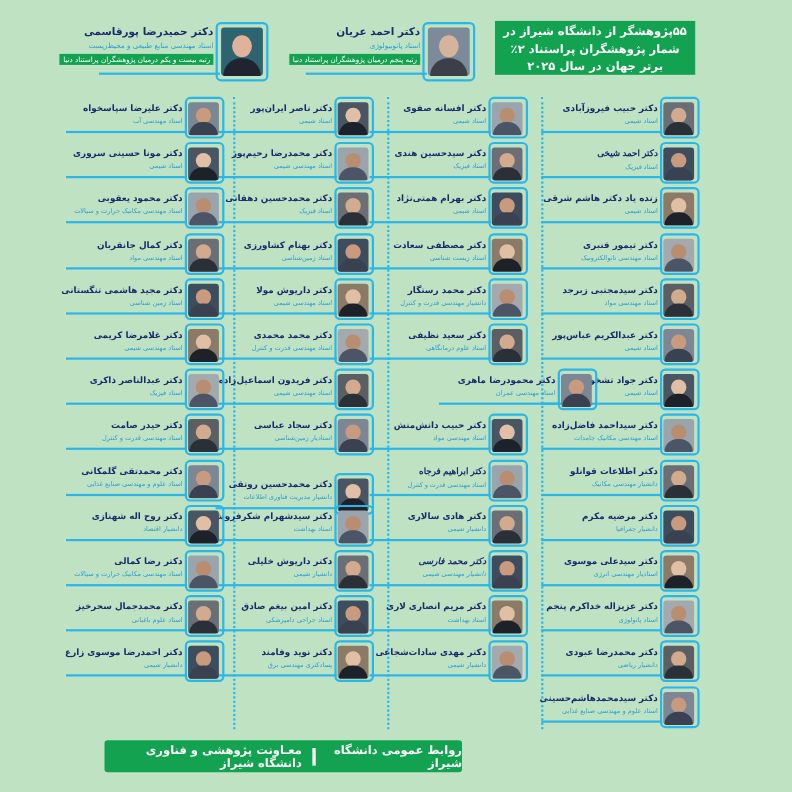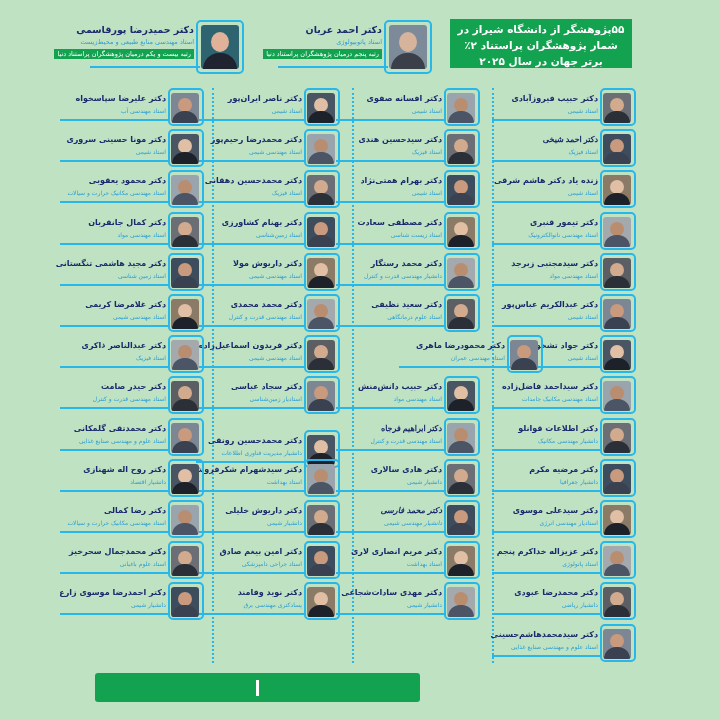--- a/index.html
+++ b/index.html
@@ -694,14 +694,16 @@
           <div class="body" style="background:#3a4150"></div>
         </div>
       </div>
       <div class="name">دکتر احمدرضا موسوی زارع</div>
       <div class="title">دانشیار شیمی</div>
       <div class="underline"></div>
     </div>
   </div>
 
 <div class="footer">
+  <span>روابط عمومی دانشگاه شیراز</span>
   <span class="bar"></span>
+  <span>معـاونت پژوهشی و فناوری دانشگاه شیراز</span>
 </div>
 
 </body></html>

